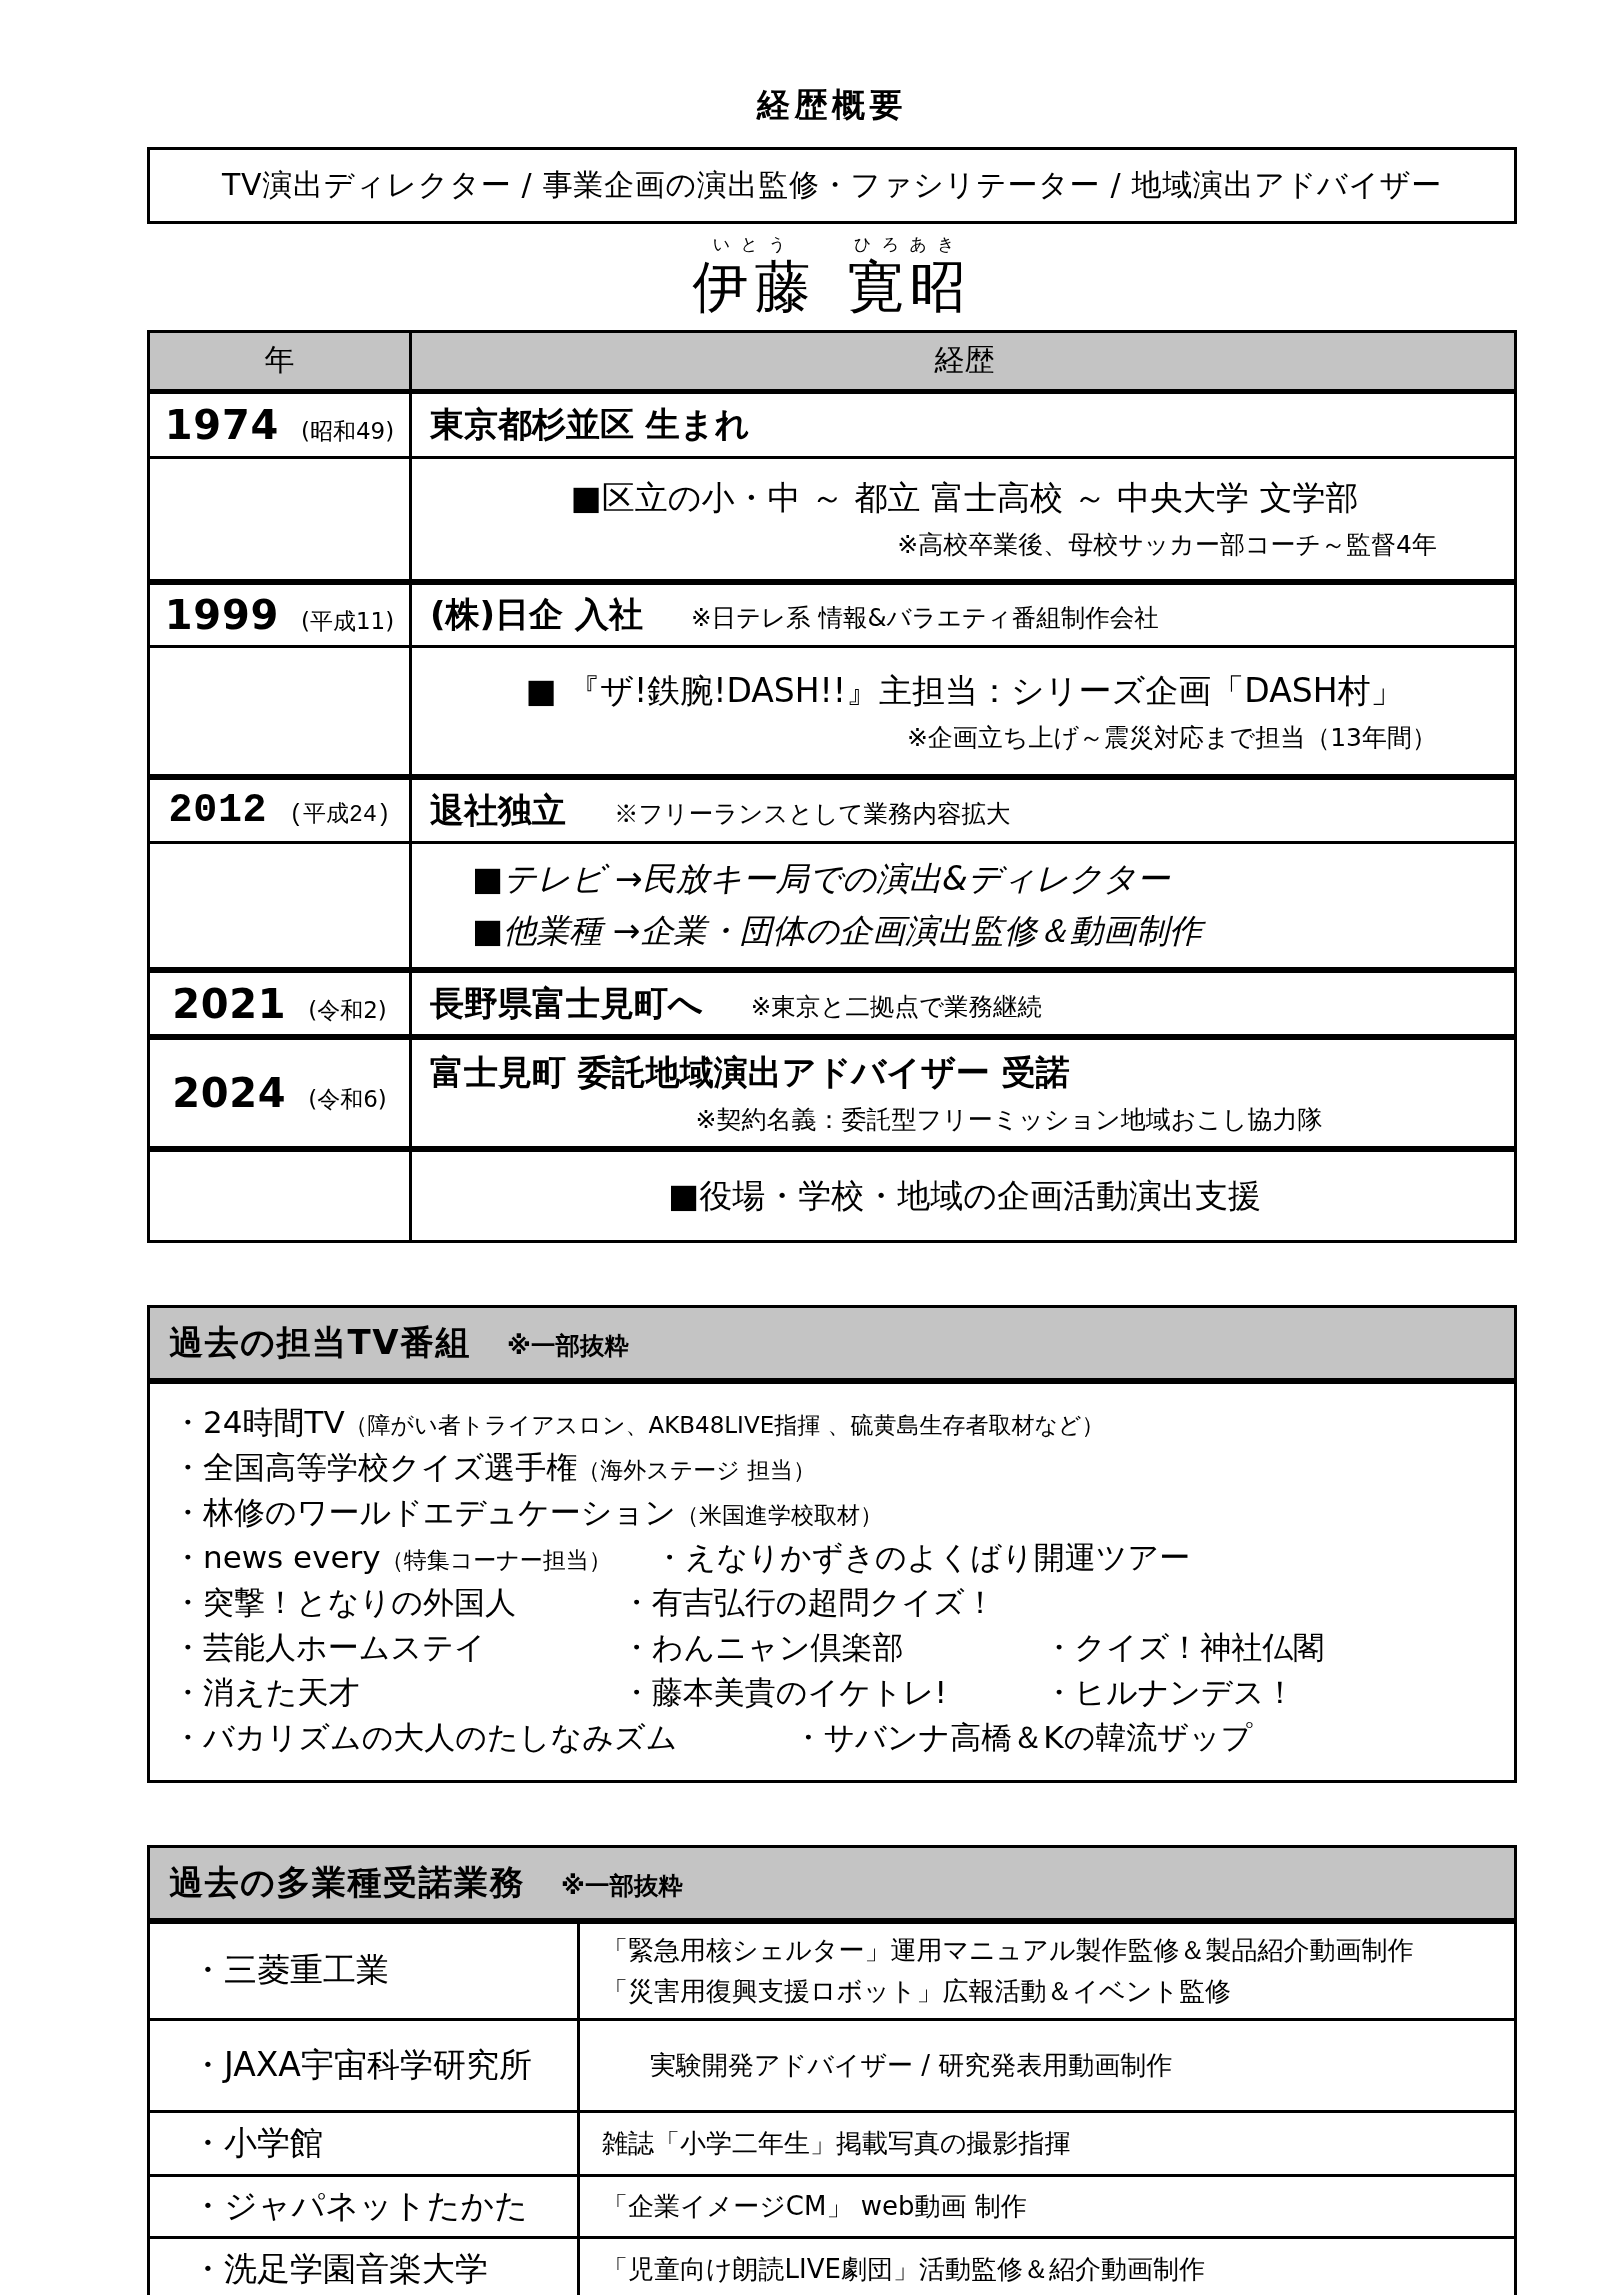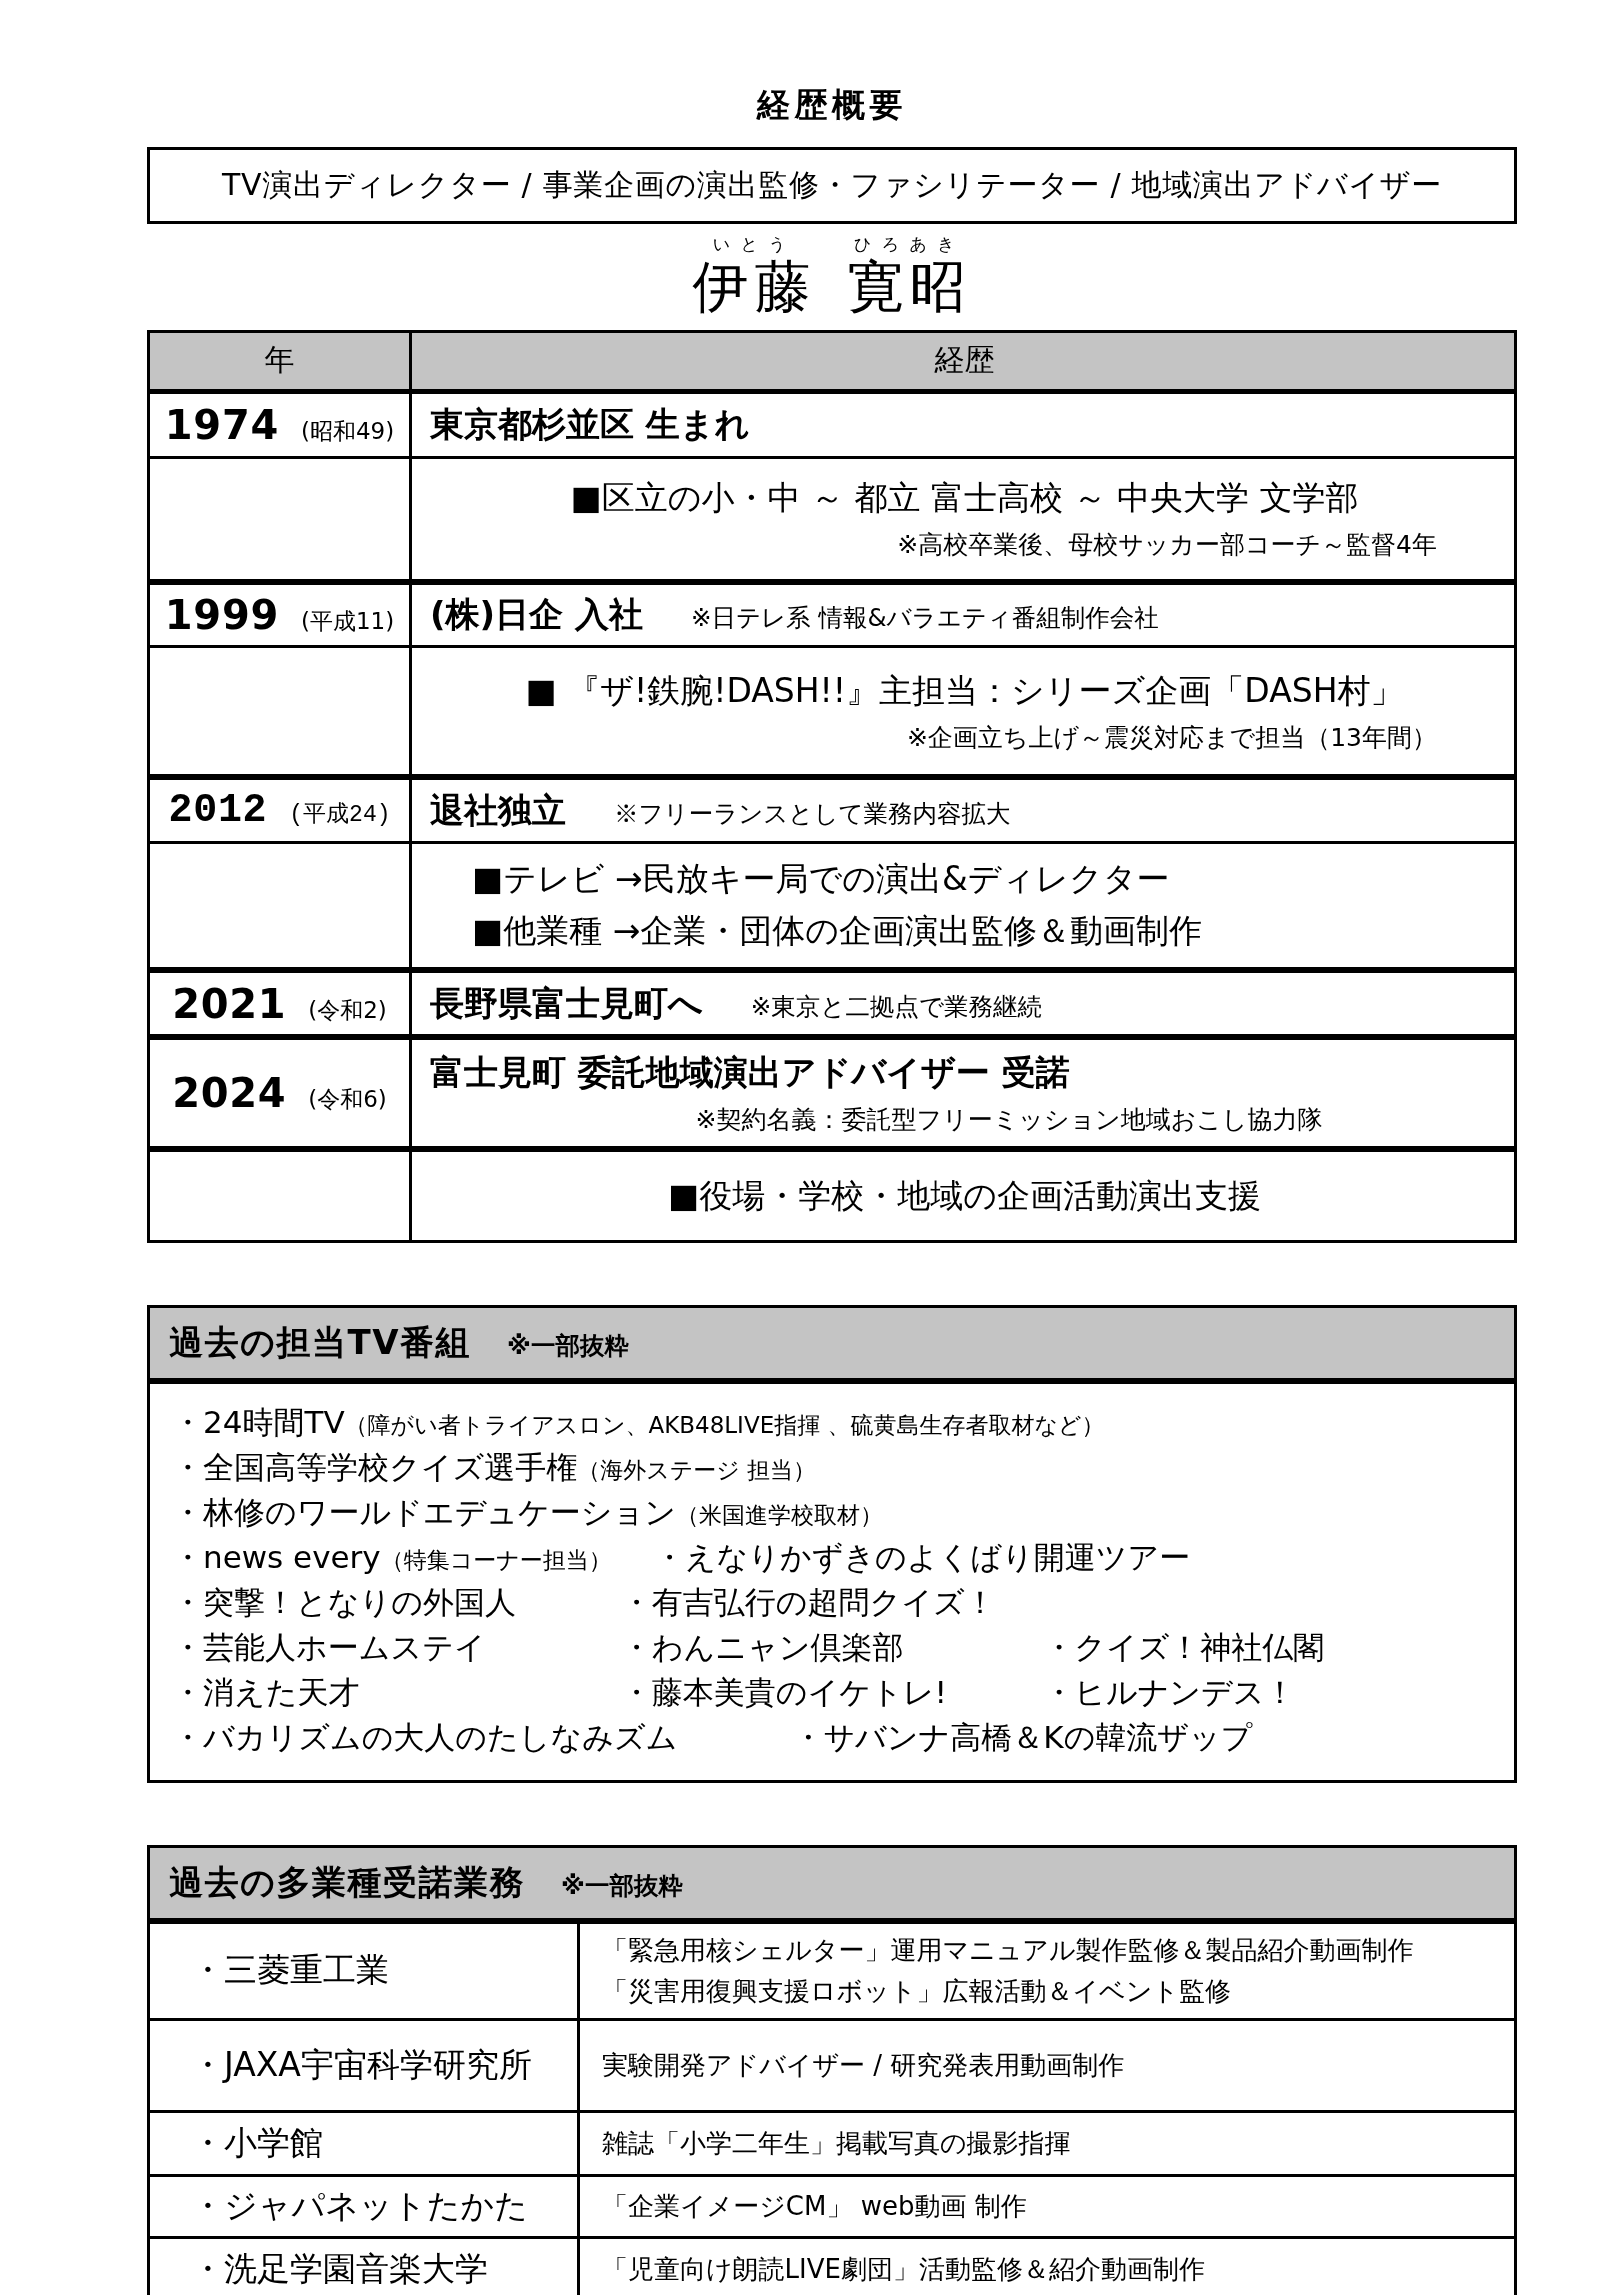--- a/index.html
+++ b/index.html
@@ -25,21 +25,21 @@
   .chead .ycell,.chead .ccell{font-size:30px;}
   .chead .ccell{flex-direction:row;align-items:center;justify-content:center;border-radius:12px;}
   .rows .crow{border-bottom:3px solid #000;}
   .rows .crow.sep-thick{border-bottom-width:6.7px;}
   .rows .crow.sep-none{border-bottom:none;}
   .rows .crow:nth-child(1){min-height:65px;}
   .rows .crow:nth-child(2){min-height:126px;}
   .rows .crow:nth-child(3){min-height:62px;}
   .rows .crow:nth-child(4){min-height:132px;}
   .rows .crow:nth-child(5){min-height:62px;font-family:Liberation Mono, monospace;}
-  .rows .crow:nth-child(6){min-height:129px;}
+  .rows .crow:nth-child(6){min-height:129px;font-style:italic;}
   .rows .crow:nth-child(7){min-height:59px;}
   .rows .crow:nth-child(8){min-height:112px;}
   .rows .crow:nth-child(9){min-height:88px;}
   .yline{display:flex;align-items:baseline;gap:22px;white-space:nowrap;}
   .year{font-size:40px;font-weight:bold;letter-spacing:0.7px;}
   .era{font-size:23px;}
   .line{width:100%;}
   .l-bold{font-size:34px;font-weight:bold;display:flex;align-items:baseline;white-space:nowrap;}
   .inline-note{font-size:24.5px;font-weight:normal;margin-left:48px;}
   .l-bullet-center{font-size:33px;text-align:center;white-space:nowrap;}
@@ -54,21 +54,21 @@
   .tv{margin-top:62px;border:3.7px solid #000;}
   .tv-body{padding:16.4px 22px 19.3px;}
   .tv-line{position:relative;height:45px;line-height:45px;font-size:31px;white-space:nowrap;}
   .tv-line .small{font-size:23px;}
   .tv-line .abs{position:absolute;top:0;}
   .tv-line .gap{margin-left:42px;}
 
   .biz{margin-top:62px;border:3.7px solid #000;}
   .biz-row{display:flex;border-bottom:3.7px solid #000;}
   .biz-row:last-child{border-bottom:none;}
-  .biz-row:nth-child(2){min-height:92px;}
+  .biz-row:nth-child(2){min-height:92px;gap:48px;}
   .biz-row:nth-child(3){min-height:64px;}
   .biz-row:nth-child(4){min-height:62px;}
   .biz-row:nth-child(5){min-height:62px;}
   .biz-row:nth-child(6){min-height:62px;}
   .biz-client{flex:0 0 430px;width:430px;border-right:3.7px solid #000;display:flex;align-items:center;padding-left:41px;font-size:33px;white-space:nowrap;}
   .biz-works{flex:1;display:flex;flex-direction:column;justify-content:center;gap:6px;padding:9px 13.4px 9px 22px;font-size:26px;white-space:nowrap;}
 </style>
 </head>
 <body>
 

